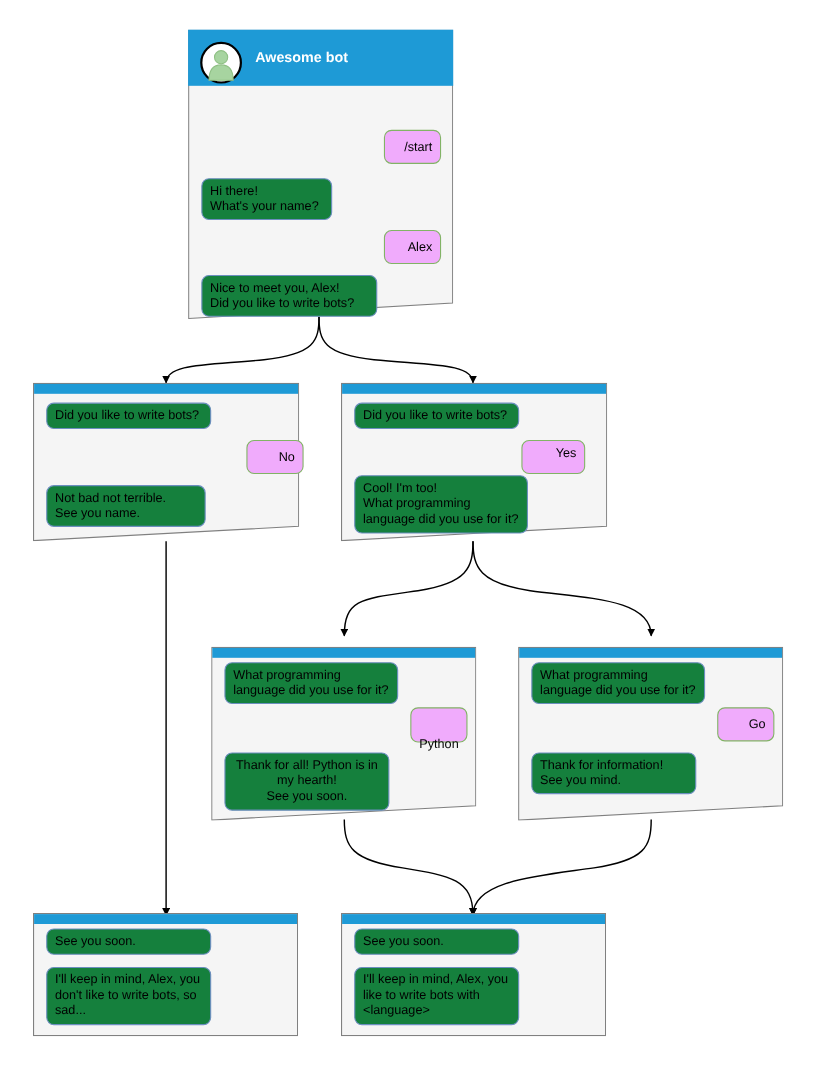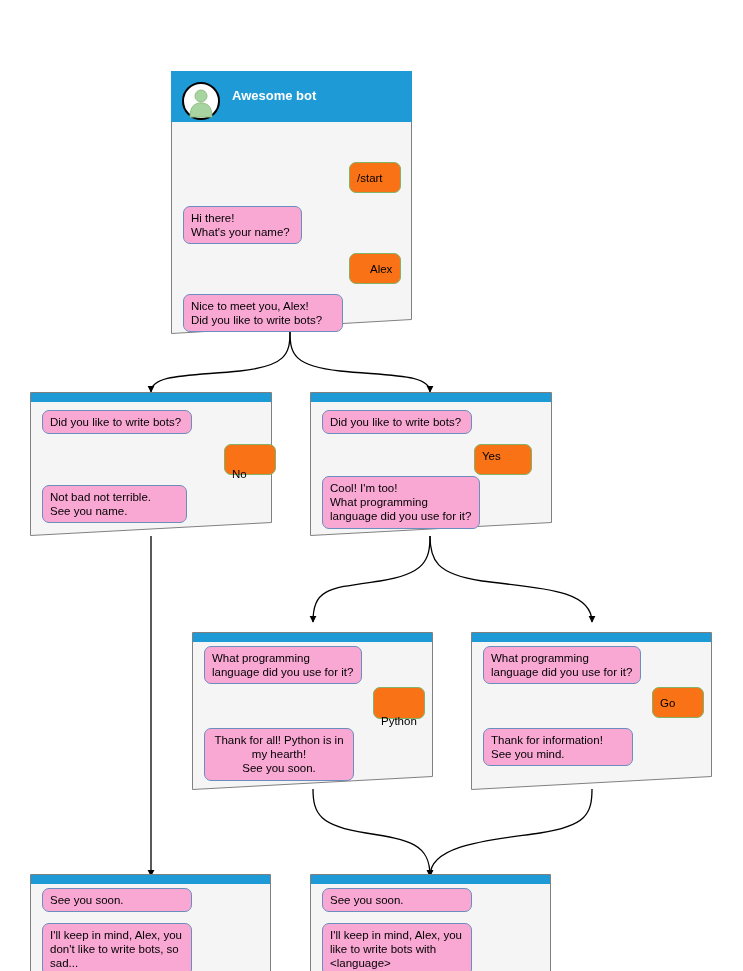--- a/index.html
+++ b/index.html
@@ -12,21 +12,20 @@
     height: 971px;
     position: relative;
     font-family: "Liberation Sans", sans-serif;
     overflow: hidden;
   }
   #canvas {
     position: absolute;
     left: 0; top: 0;
     width: 743px;
     height: 927px;
-    margin-top: 44px;
   }
   #edges {
     position: absolute;
     left: 0; top: 0;
     width: 743px;
     height: 971px;
     pointer-events: none;
     z-index: 1;
   }
   .node {
@@ -59,28 +58,28 @@
     position: absolute;
     box-sizing: border-box;
     border-radius: 7px;
     font-size: 11.5px;
     line-height: 14.2px;
     color: #000000;
     padding: 4px 7px 4px 7px;
     white-space: pre;
   }
   .bubble.bot {
-    background: #f9a8d4;
+    background: #15803d;
     border: 1px solid #6c8ebf;
     left: 12px;
   }
   .bubble.user {
-    background: #f97316;
+    background: #f0abfc;
     border: 1px solid #82b366;
-    text-align: left;
+    text-align: right;
   }
 
   
   #node-root {
     left: 171px;
     top: 27px;
     width: 241px;
     height: 263px;
   }
   #node-root .root-header {
@@ -174,21 +173,21 @@
     </div>
   </div>
 
   <div class="node" id="node-no" style="left:30px; top:348px; width:242px; height:144px;">
     <svg class="node-shape" viewBox="0 0 242 144" preserveAspectRatio="none">
       <path d="M 0.5 0.5 L 241.5 0.5 L 241.5 130.5 L 0.5 143.5 Z" fill="#f5f5f5" stroke="#808080" stroke-width="1"></path>
     </svg>
     <div class="node-header" style="width:240px;"></div>
     <div class="node-body">
       <div class="bubble bot" style="top:8px; width:150px;">Did you like to write bots?</div>
-      <div class="bubble user" style="left:194px; top:42px; width:52px; height:31px; padding-top:22px;">No</div>
+      <div class="bubble user" style="left:194px; top:42px; width:52px; height:31px; padding-top:8px;">No</div>
       <div class="bubble bot" style="top:83px; width:145px;">Not bad not terrible.
 See you name.</div>
     </div>
   </div>
 
   <div class="node" id="node-yes" style="left:310px; top:348px; width:242px; height:144px;">
     <svg class="node-shape" viewBox="0 0 242 144" preserveAspectRatio="none">
       <path d="M 0.5 0.5 L 241.5 0.5 L 241.5 130.5 L 0.5 143.5 Z" fill="#f5f5f5" stroke="#808080" stroke-width="1"></path>
     </svg>
     <div class="node-header" style="width:240px;"></div>

